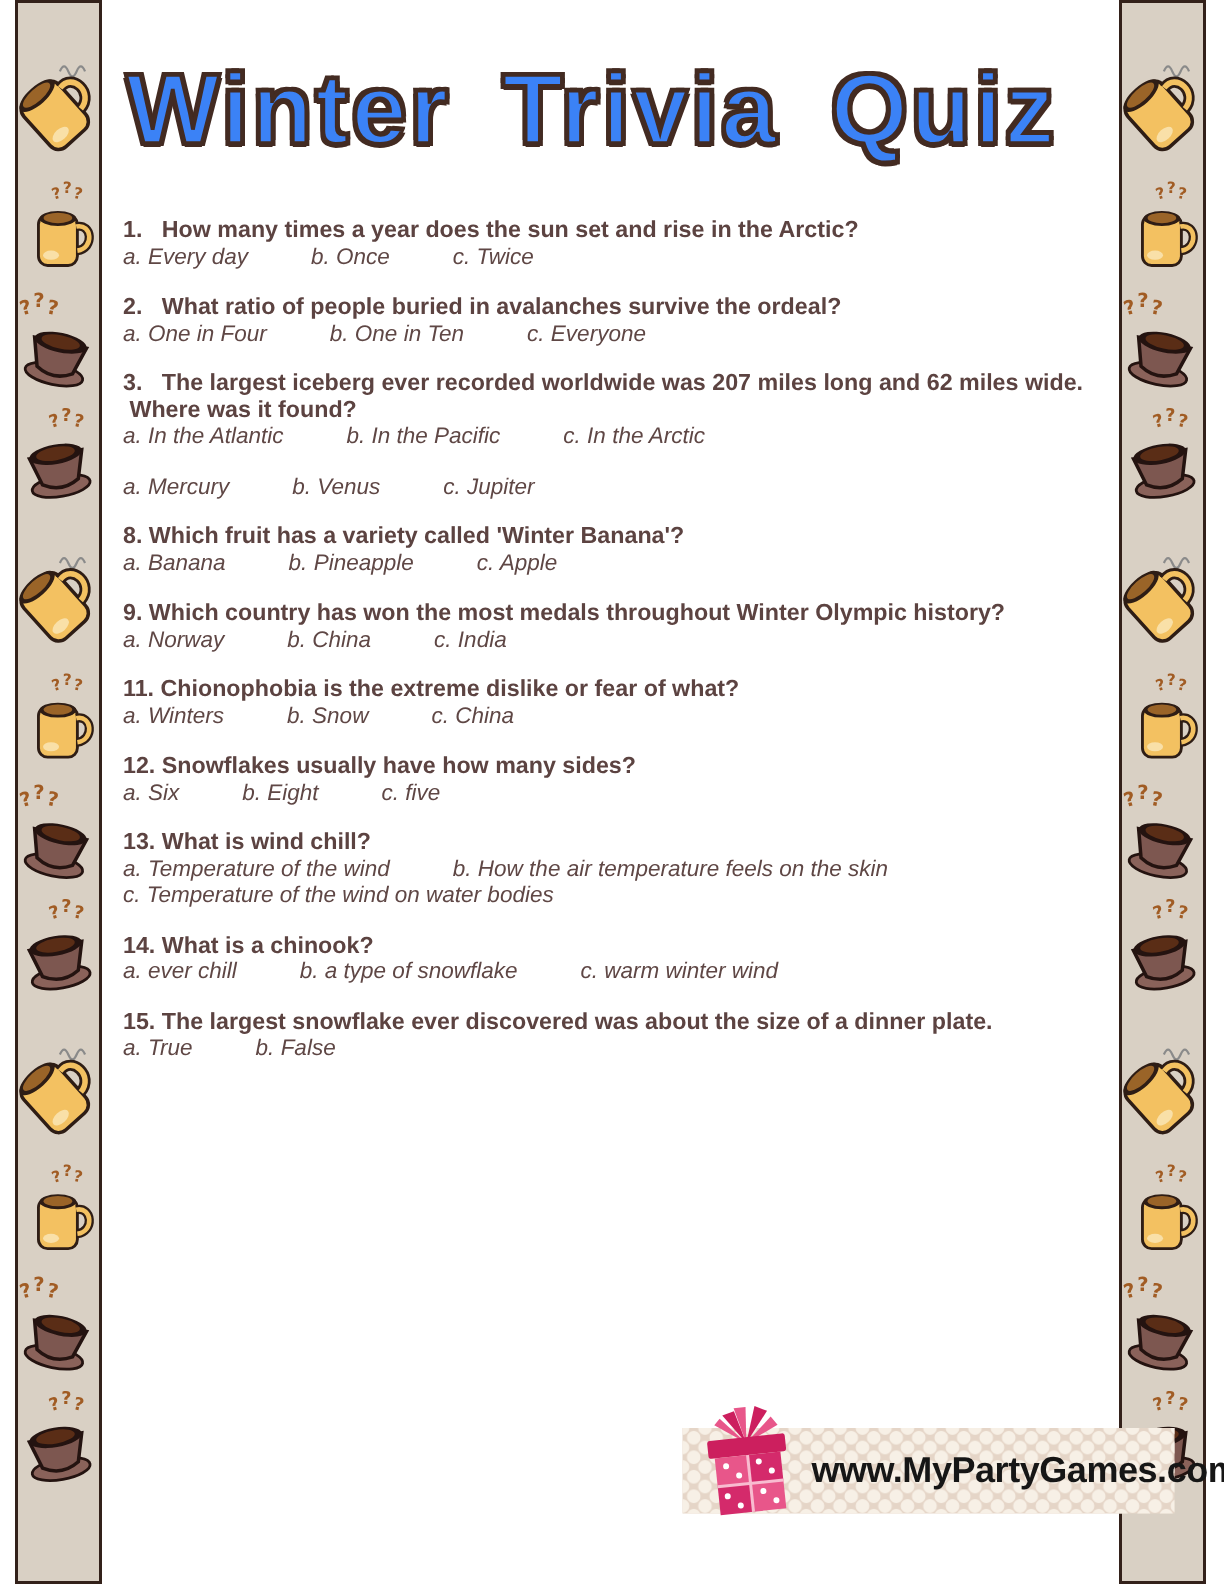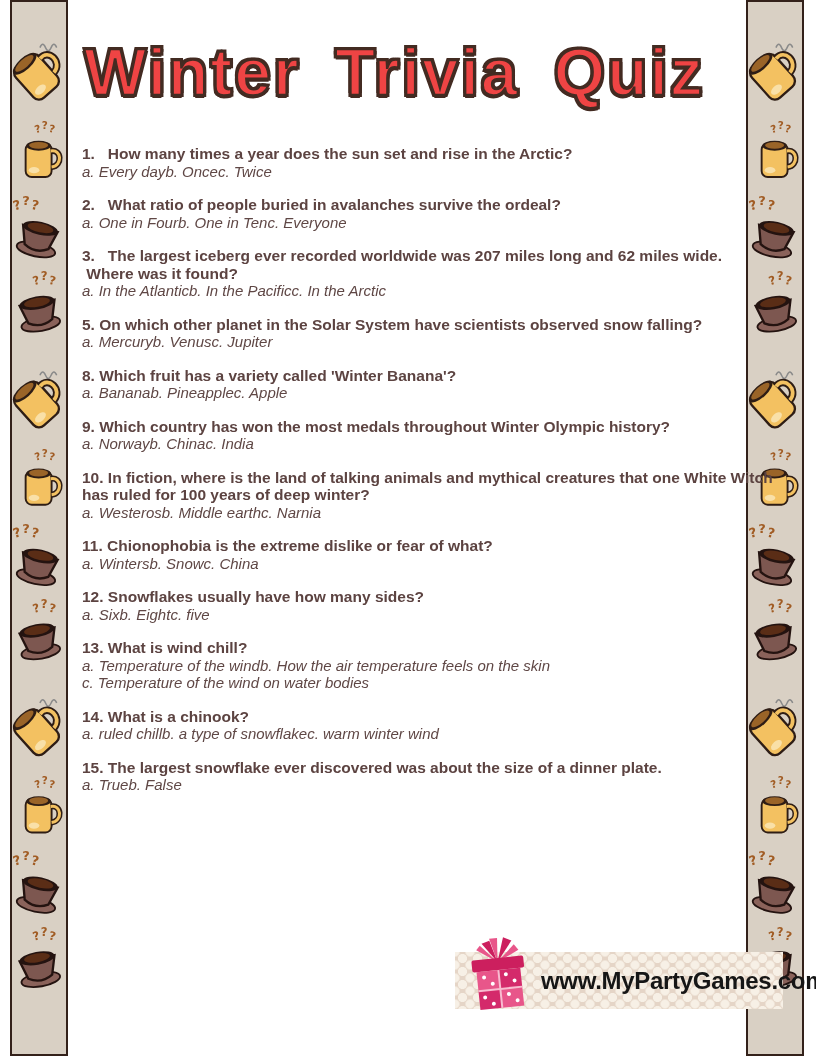--- a/index.html
+++ b/index.html
@@ -22,38 +22,38 @@
   }
   .strip-left{left:10px;}
   .strip-right{left:746px;}
 
   
   .title{
     position:absolute;left:84px;top:34px;margin:0;
     font-family:"Liberation Sans", sans-serif;
     font-size:66px;font-weight:bold;
     letter-spacing:2px;word-spacing:14px;
-    color:#ef4444;
+    color:#3b82f6;
     -webkit-text-stroke:2.5px #432b22;
     text-shadow:2px 2px 0 #432b22,-2px 2px 0 #432b22,2px -2px 0 #432b22,-2px -2px 0 #432b22,0 3px 0 #432b22;
     z-index:4;white-space:nowrap;
   }
 
   
   .questions{
     position:absolute;left:82px;top:145px;width:705px;
     z-index:5;
   }
   .q-block{margin-bottom:16px;}
   .q-text{
     font-weight:bold;font-size:15.5px;line-height:17.5px;
     color:#5c4341;white-space:pre-wrap;
   }
   .a-row{
-    display:flex;
+    display:flex;gap:42px;
     font-style:italic;font-size:15px;line-height:17.5px;
     color:#5f4745;
   }
   .a-row span{white-space:nowrap;}
 
   
   .banner{
     position:absolute;left:455px;top:952px;width:328px;height:57px;
     background-color:#e5d5c7;
     background-image:
@@ -154,21 +154,20 @@
       <div class="q-block">
         <div class="q-text">3.   The largest iceberg ever recorded worldwide was 207 miles long and 62 miles wide.
  Where was it found?</div>
         <div class="a-row">
           <span>a. In the Atlantic</span>
           <span>b. In the Pacific</span>
           <span>c. In the Arctic</span>
         </div>
       </div>
       <div class="q-block">
-        <div class="q-text">5. On which other planet in the Solar System have scientists observed snow falling?</div>
         <div class="a-row">
           <span>a. Mercury</span>
           <span>b. Venus</span>
           <span>c. Jupiter</span>
         </div>
       </div>
       <div class="q-block">
         <div class="q-text">8. Which fruit has a variety called 'Winter Banana'?</div>
         <div class="a-row">
           <span>a. Banana</span>
@@ -178,29 +177,20 @@
       </div>
       <div class="q-block">
         <div class="q-text">9. Which country has won the most medals throughout Winter Olympic history?</div>
         <div class="a-row">
           <span>a. Norway</span>
           <span>b. China</span>
           <span>c. India</span>
         </div>
       </div>
       <div class="q-block">
-        <div class="q-text">10. In fiction, where is the land of talking animals and mythical creatures that one White Witch
-has ruled for 100 years of deep winter?</div>
-        <div class="a-row">
-          <span>a. Westeros</span>
-          <span>b. Middle earth</span>
-          <span>c. Narnia</span>
-        </div>
-      </div>
-      <div class="q-block">
         <div class="q-text">11. Chionophobia is the extreme dislike or fear of what?</div>
         <div class="a-row">
           <span>a. Winters</span>
           <span>b. Snow</span>
           <span>c. China</span>
         </div>
       </div>
       <div class="q-block">
         <div class="q-text">12. Snowflakes usually have how many sides?</div>
         <div class="a-row">
@@ -215,21 +205,21 @@
           <span>a. Temperature of the wind</span>
           <span>b. How the air temperature feels on the skin</span>
         </div>
         <div class="a-row">
           <span>c. Temperature of the wind on water bodies</span>
         </div>
       </div>
       <div class="q-block">
         <div class="q-text">14. What is a chinook?</div>
         <div class="a-row">
-          <span>a. ruled chill</span>
+          <span>a. ever chill</span>
           <span>b. a type of snowflake</span>
           <span>c. warm winter wind</span>
         </div>
       </div>
       <div class="q-block">
         <div class="q-text">15. The largest snowflake ever discovered was about the size of a dinner plate.</div>
         <div class="a-row">
           <span>a. True</span>
           <span>b. False</span>
         </div>

